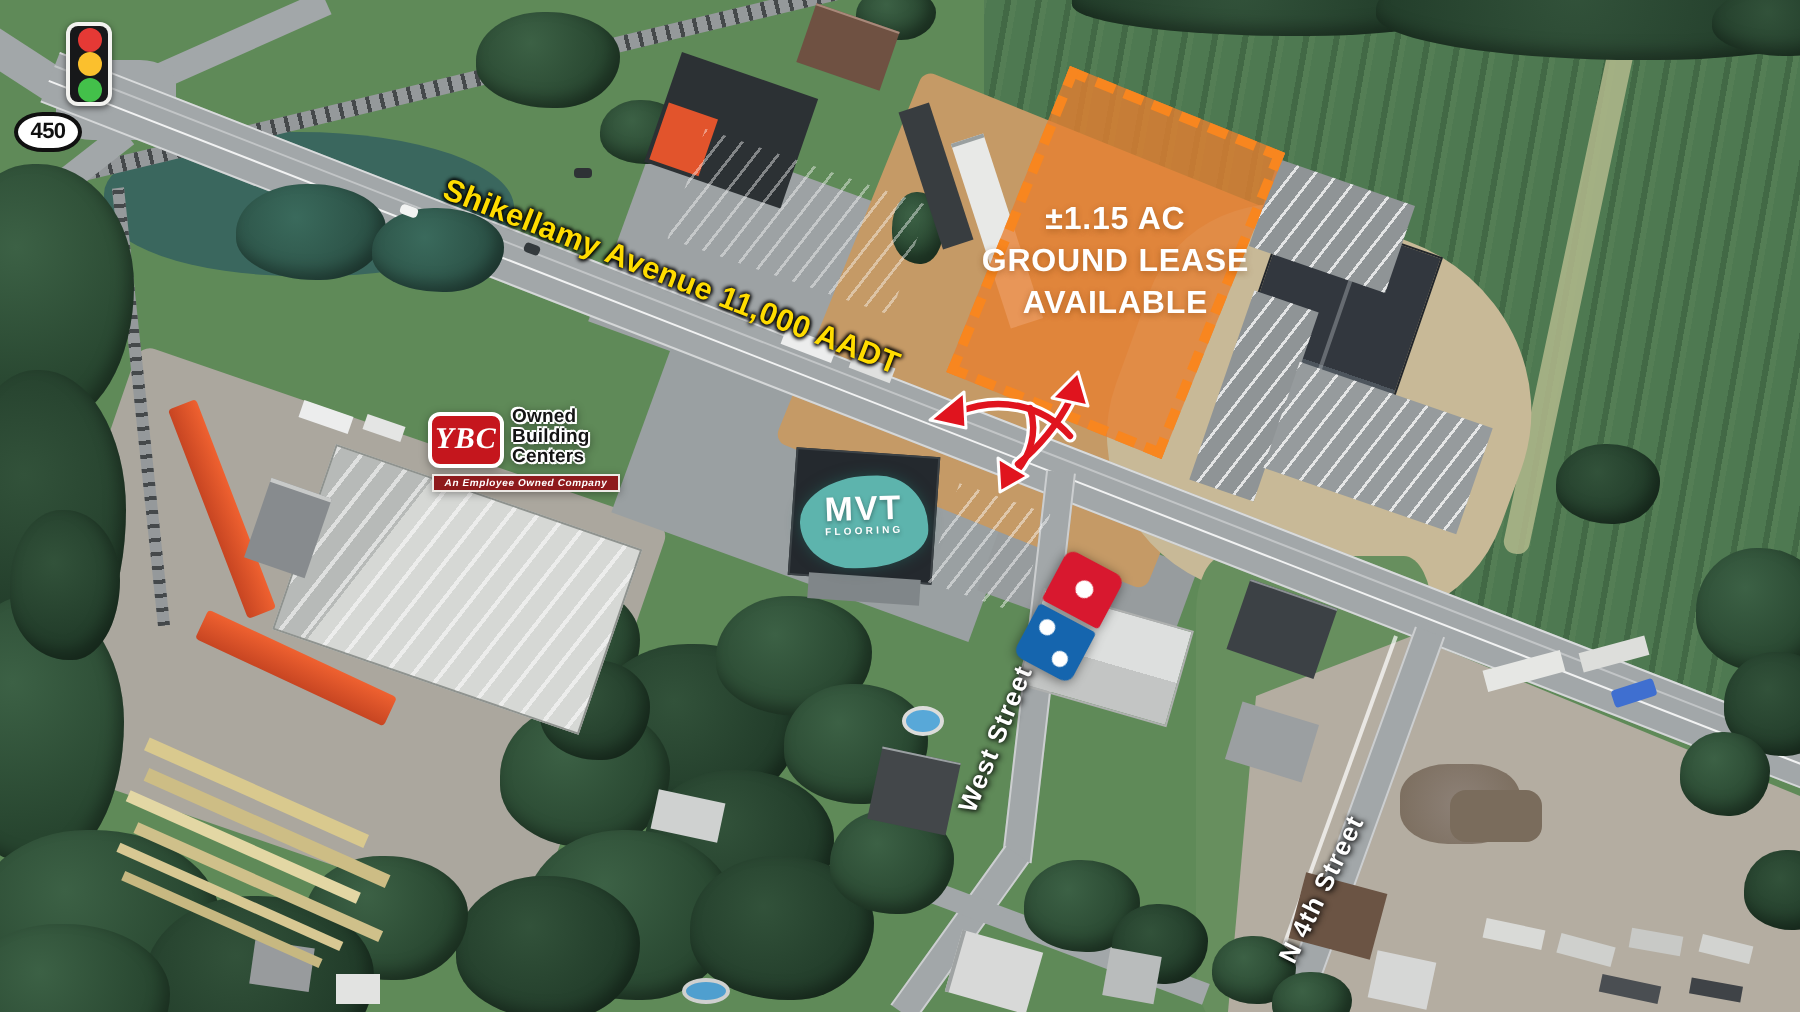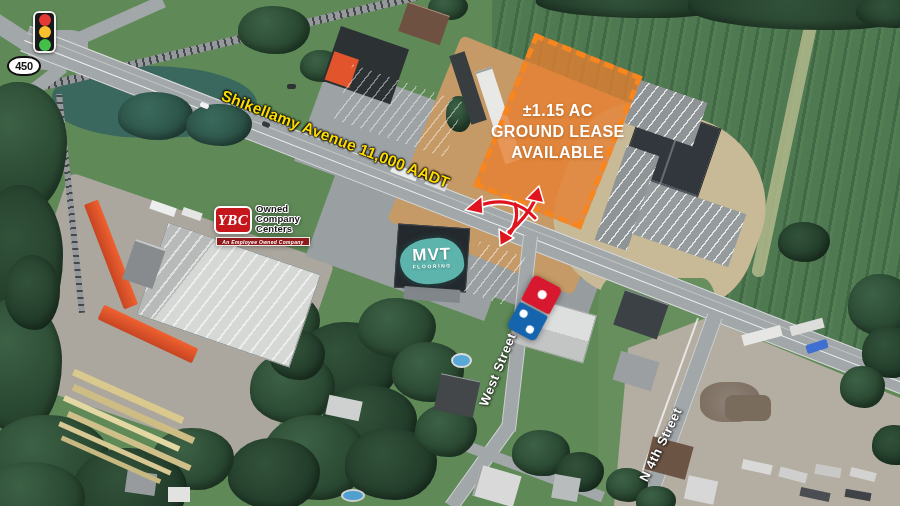--- a/index.html
+++ b/index.html
@@ -261,21 +261,21 @@
         <div class="light" style="background:#43c04a;"></div>
       </div>
     </div>
 
     <div class="r shield">450</div>
 
     <div class="r ybc">
       <div class="ybc-box">YBC</div>
       <div class="ybc-name">
         <div>Owned</div>
-        <div>Company</div>
+        <div>Building</div>
         <div>Centers</div>
       </div>
       <div class="ybc-ribbon">An Employee Owned Company</div>
     </div>
 
     <div class="r mvt">
       <div class="mvt-blob"></div>
       <div class="mvt-text">MVT</div>
       <div class="mvt-text mvt-sub" style="padding-top:0;">FLOORING</div>
     </div>

